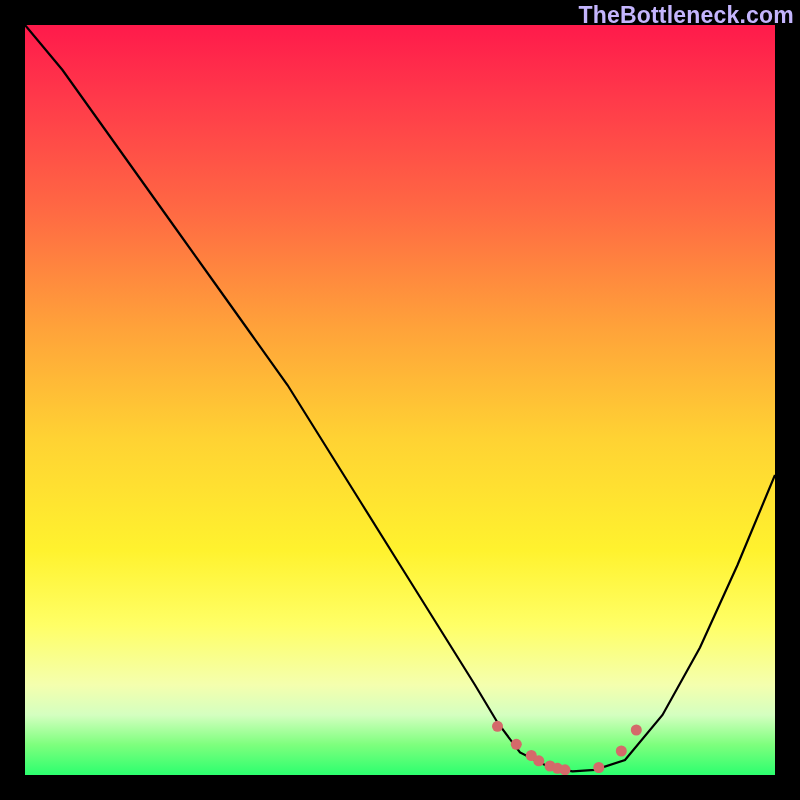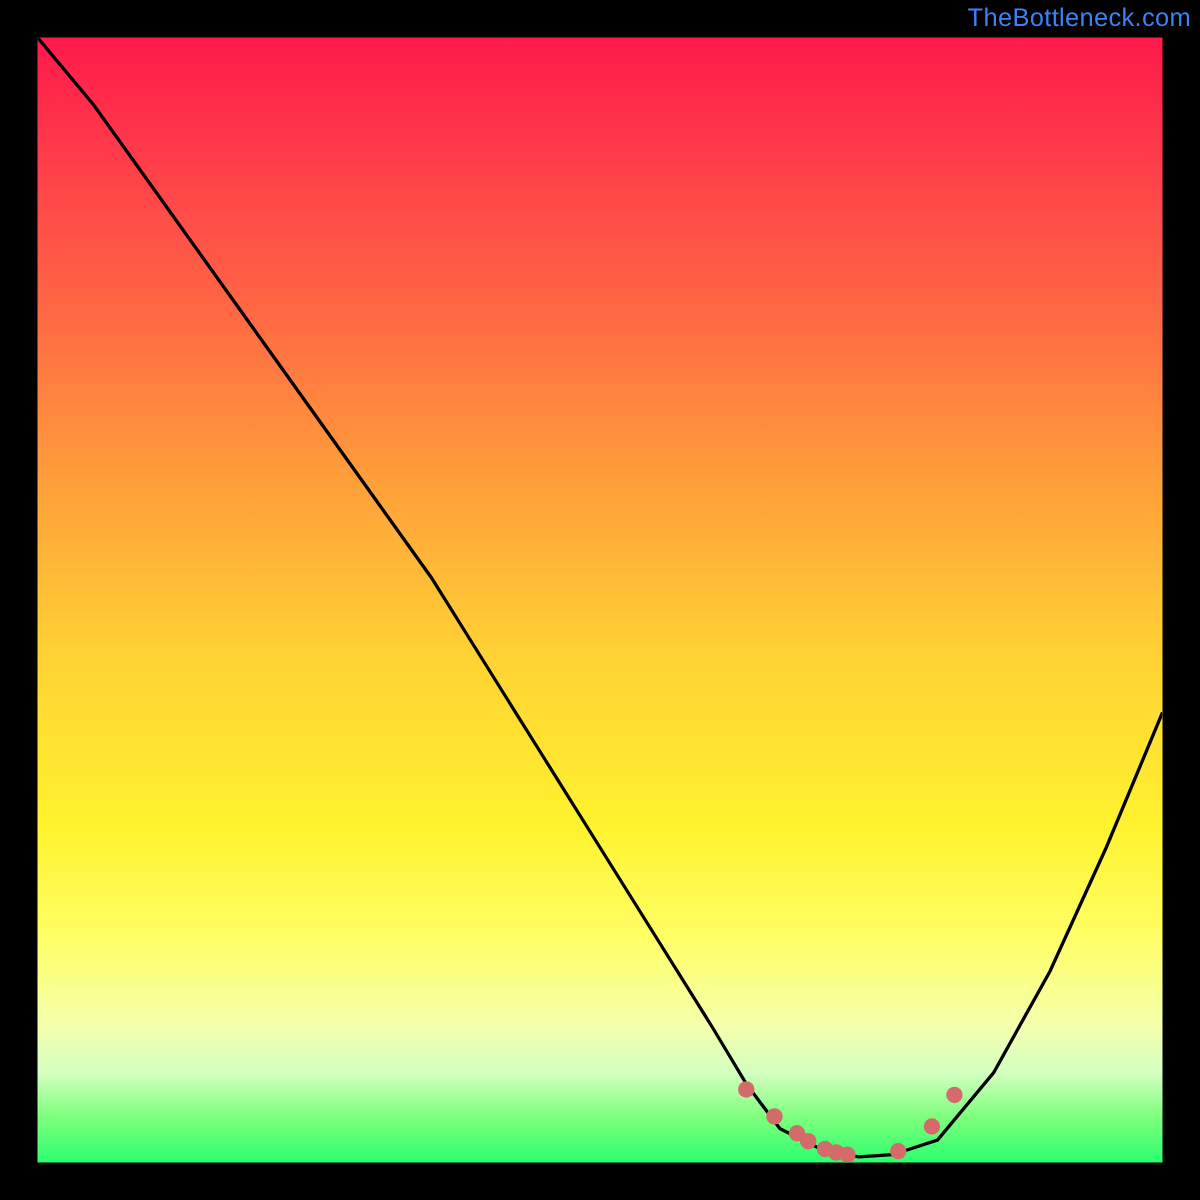--- a/index.html
+++ b/index.html
@@ -36,23 +36,23 @@
       #f4ffae 88%,
       #d4ffc0 92%,
       #7dff7d 96%,
       #2cff6e 100%
     );
   }
   .watermark {
     position: absolute;
     top: 2px;
     right: 6px;
-    color: #3b82f6;
-    font-size: 17px;
-    font-weight: 400;
+    color: #c4b5fd;
+    font-size: 23px;
+    font-weight: 700;
     user-select: none;
     letter-spacing: 0.2px;
   }
   svg.curve {
     position: absolute;
     left: 0;
     top: 0;
   }
 </style>
 </head>

